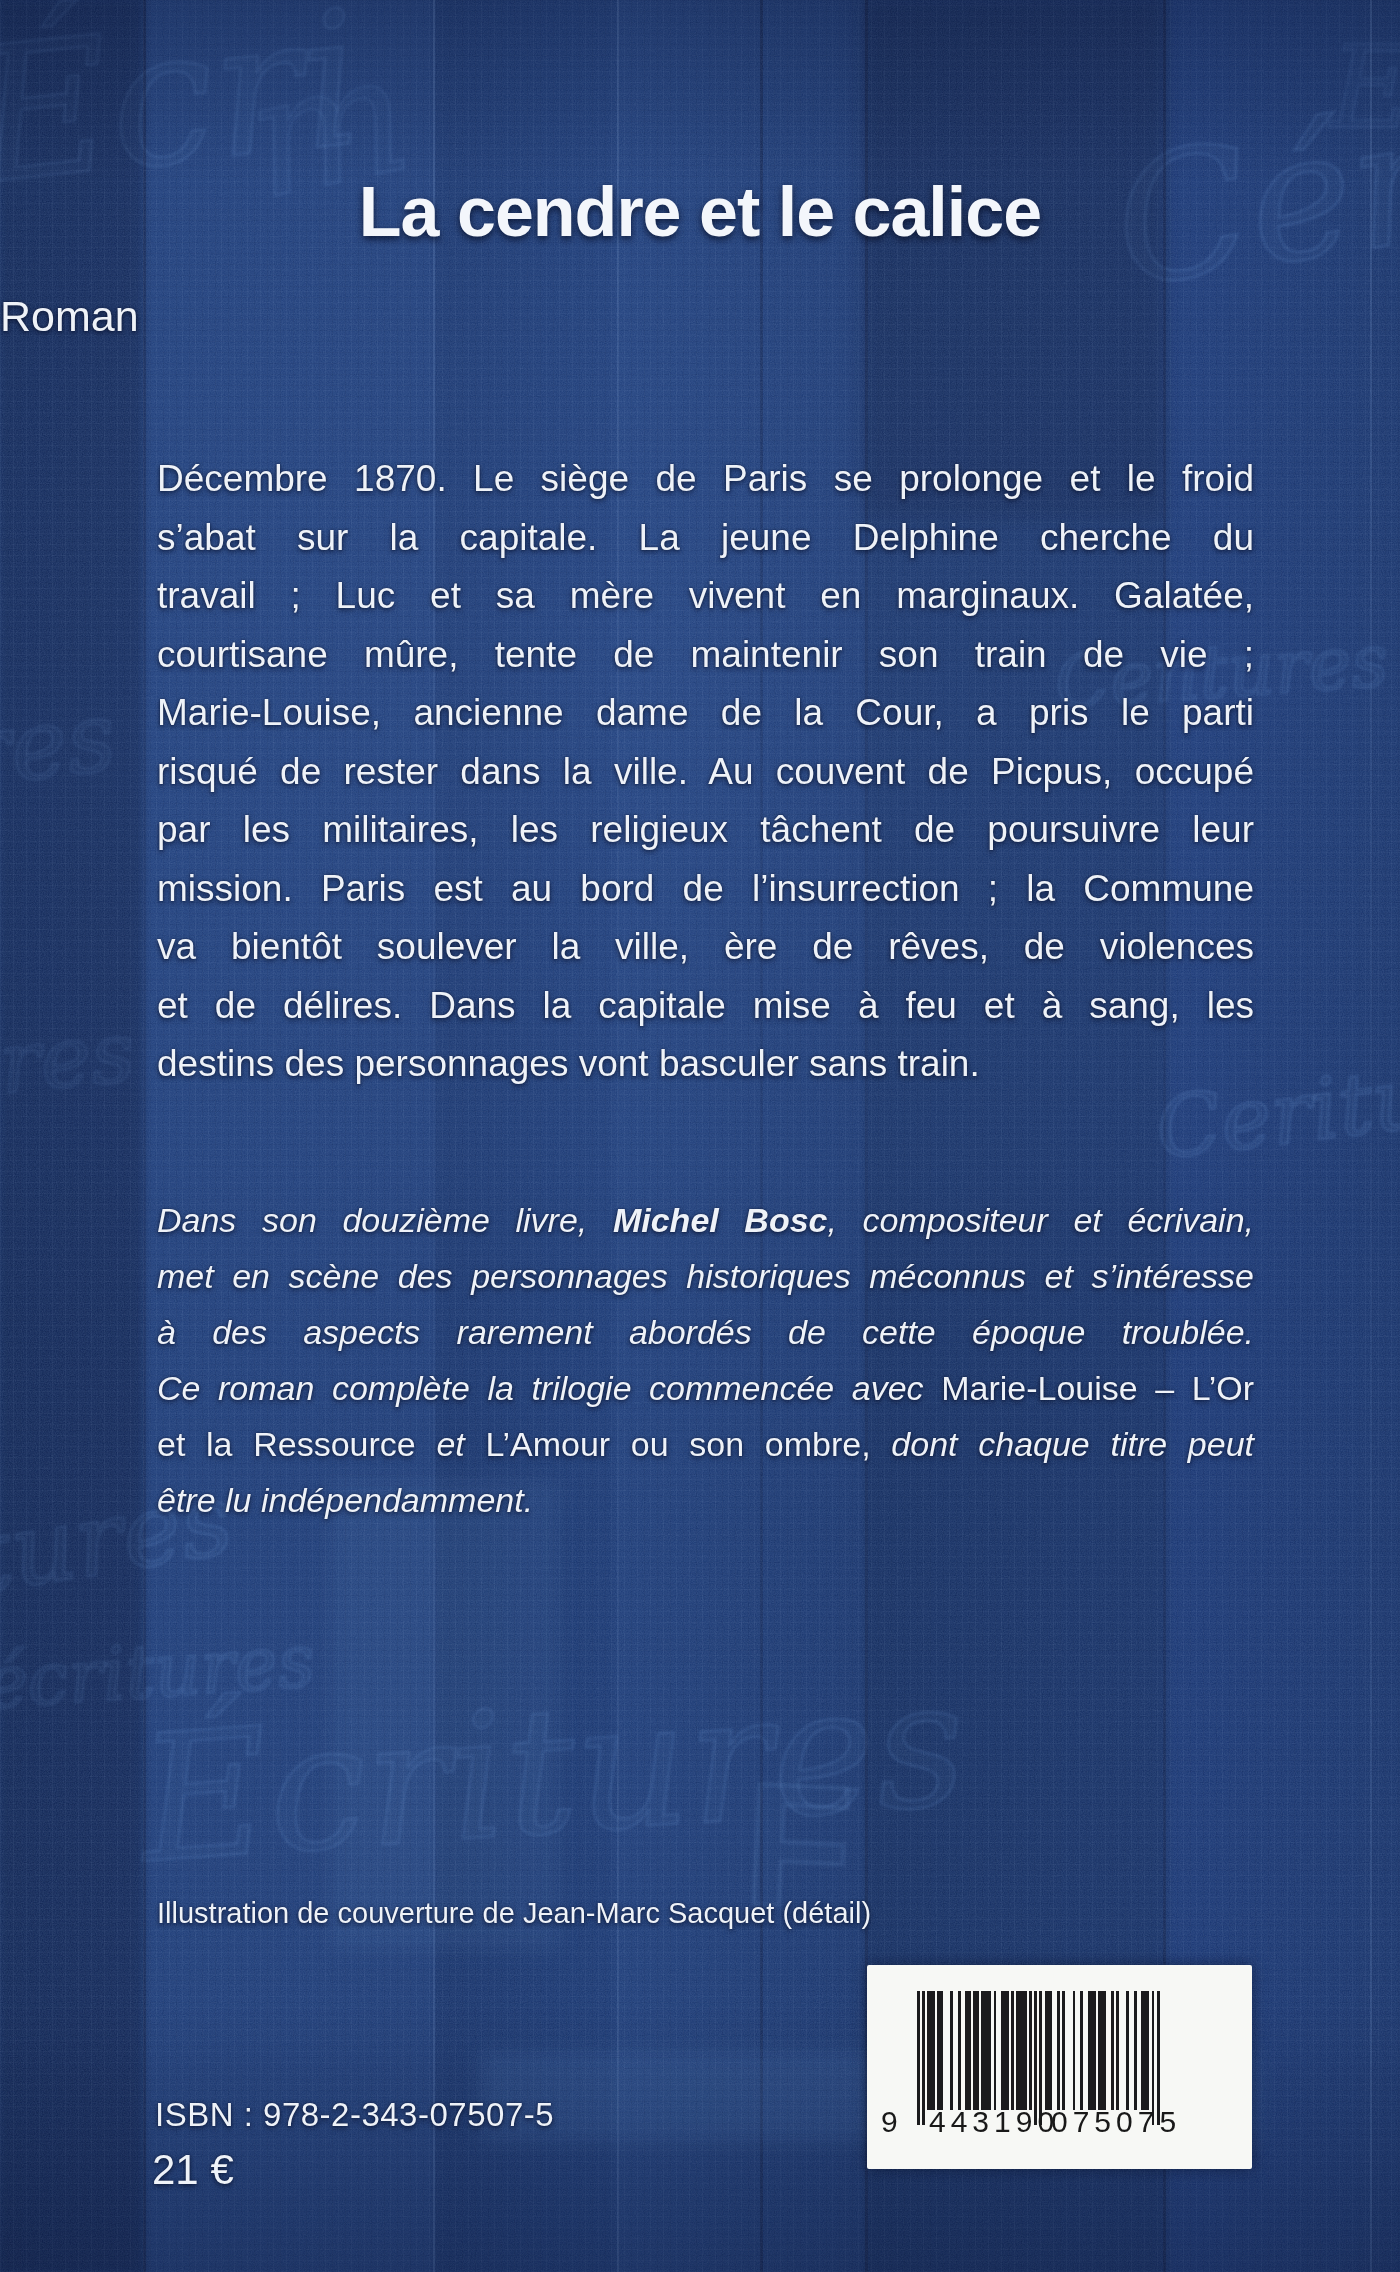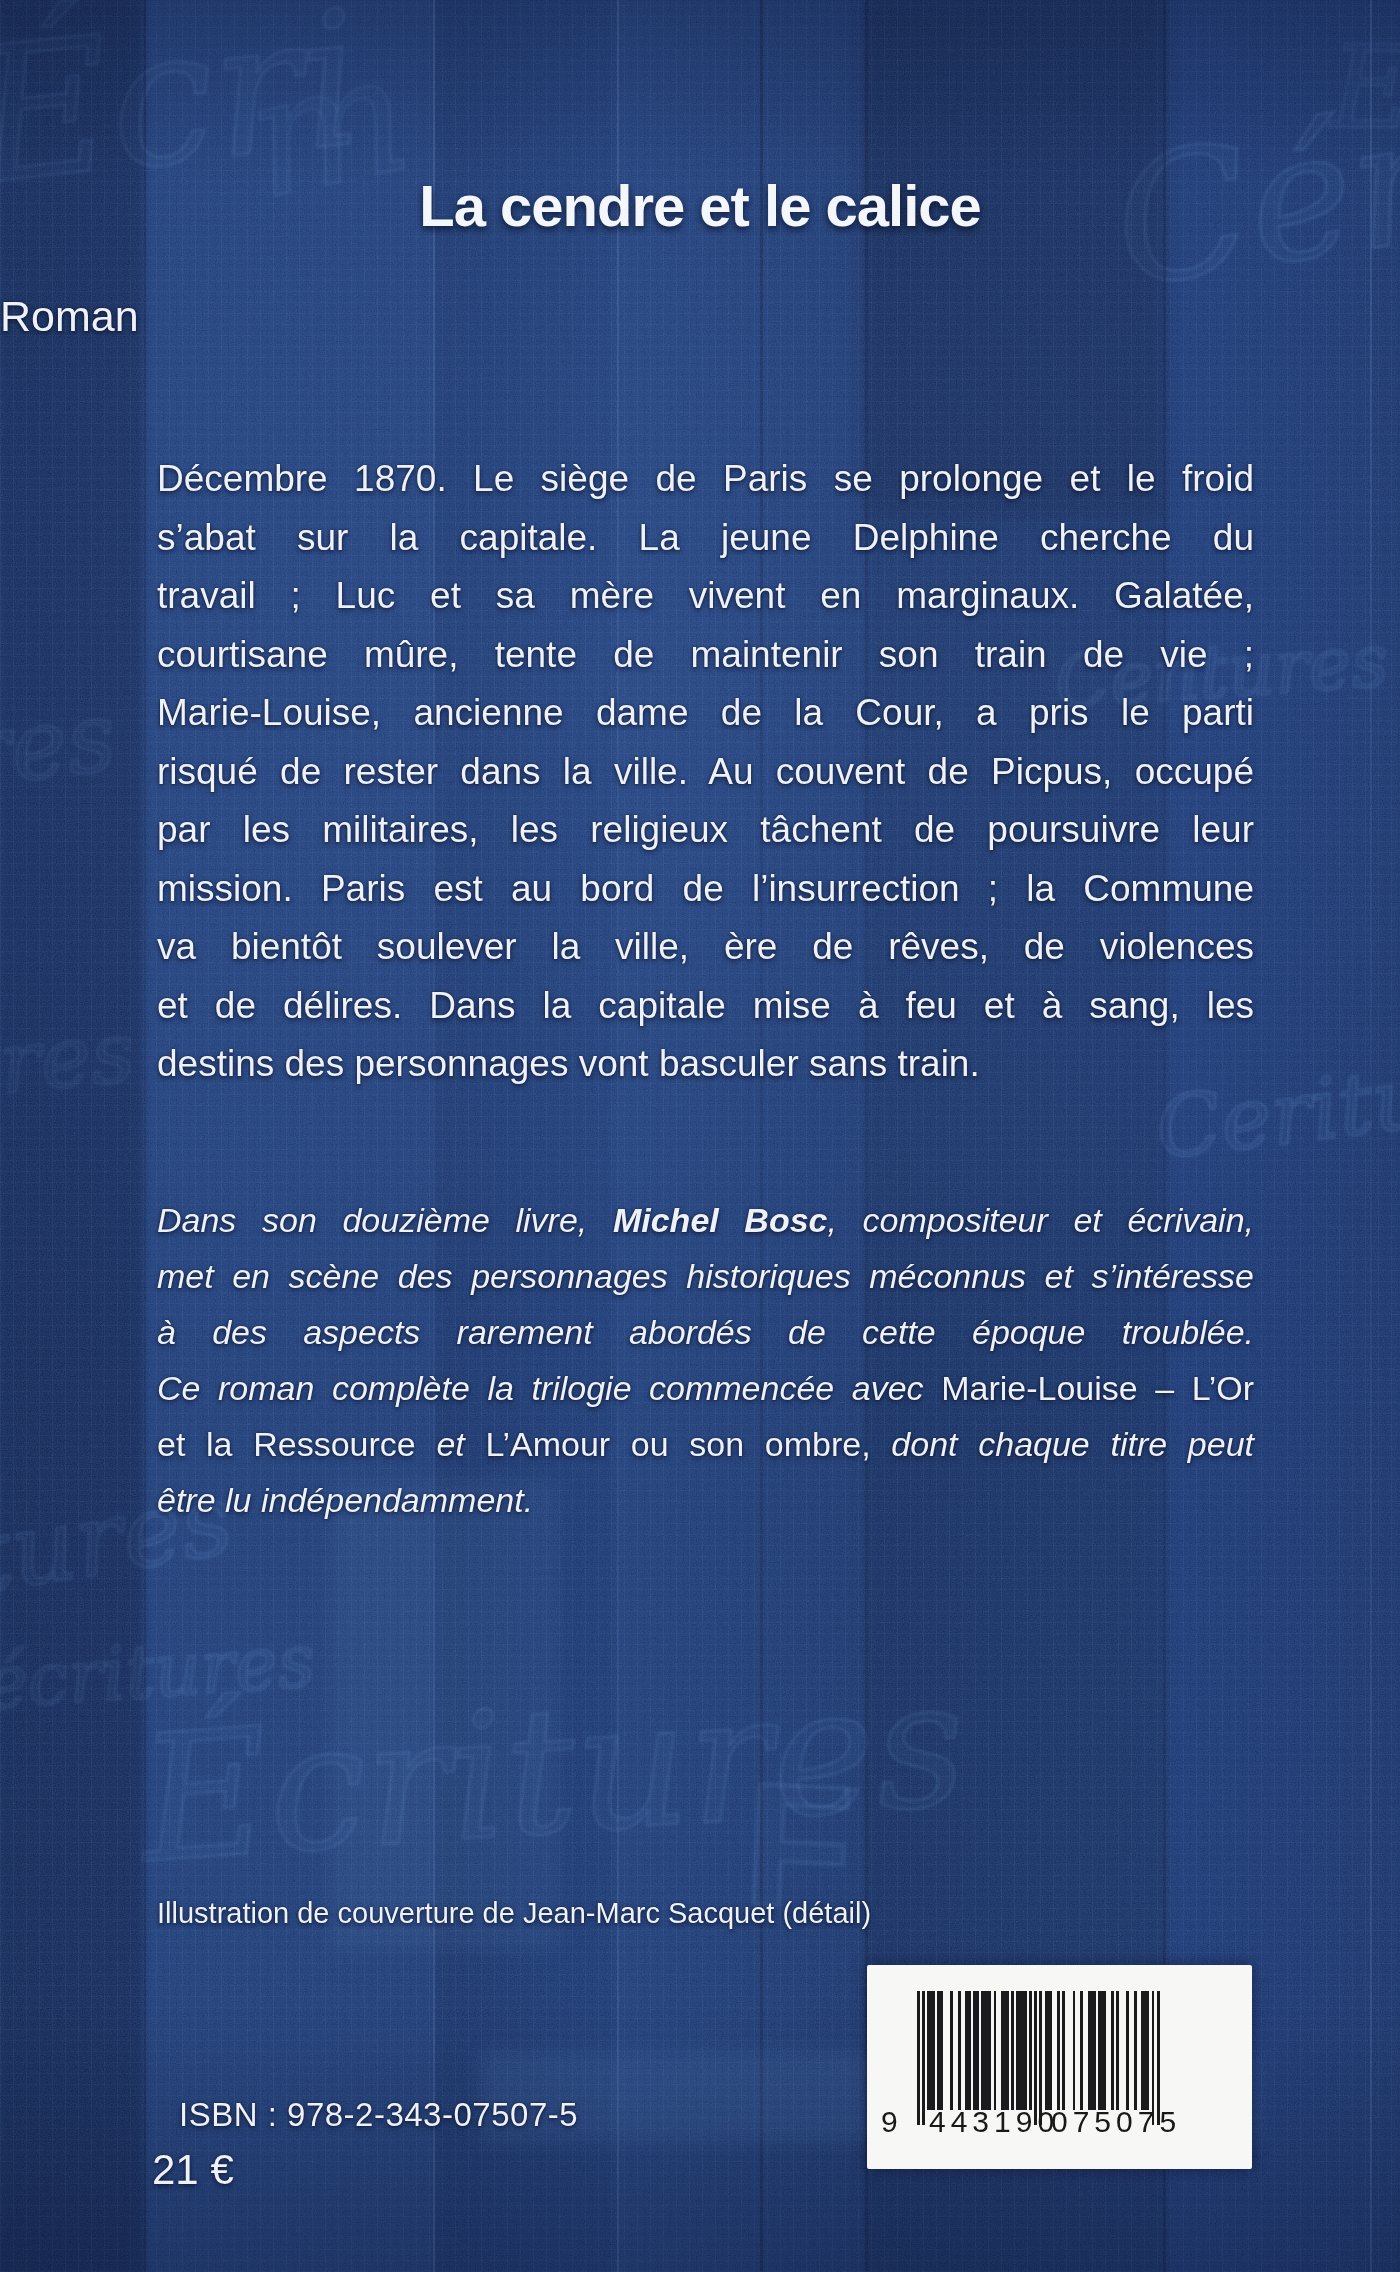--- a/index.html
+++ b/index.html
@@ -50,21 +50,21 @@
     color:rgba(96,146,210,.06);
     -webkit-text-stroke:4px rgba(120,170,230,.28);
     filter:blur(1.5px);
     pointer-events:none;
   }
   
   .white{color:#eef2f8;text-shadow:0 2px 5px rgba(3,8,30,.65), 0 0 2px rgba(3,8,30,.5);}
   #title{
     position:absolute;left:0;top:172px;width:100%;
     text-align:center;
-    font-size:58px;font-weight:bold;letter-spacing:-1px;
+    font-size:70px;font-weight:bold;letter-spacing:-1px;
     color:#f3f6fb;text-shadow:0 3px 7px rgba(2,6,26,.7);
   }
   #genre{
     position:absolute;left:0;top:292px;width:100%;
     text-align:left;font-size:43px;font-weight:normal;
   }
   #synopsis{
     position:absolute;left:157px;top:450px;width:1097px;
     font-size:37px;line-height:58.5px;
   }
@@ -76,21 +76,21 @@
   .jline.last{text-align-last:left;}
   .seg-i{font-style:italic;}
   .seg-bi{font-style:italic;font-weight:bold;}
   .seg-r{font-style:normal;}
   #credit{
     position:absolute;left:157px;top:1897px;
     font-size:29px;
   }
   #isbn{
     position:absolute;left:155px;top:2096px;
-    font-size:33px;letter-spacing:.5px;margin-left:24px;
+    font-size:33px;letter-spacing:.5px;
   }
   #price{
     position:absolute;left:152px;top:2146px;
     font-size:42px;
   }
   
   #barcode-box{
     position:absolute;left:867px;top:1965px;width:385px;height:204px;
     background:#f7f8f5;border-radius:2px;
     box-shadow:0 0 14px rgba(4,10,35,.5);

